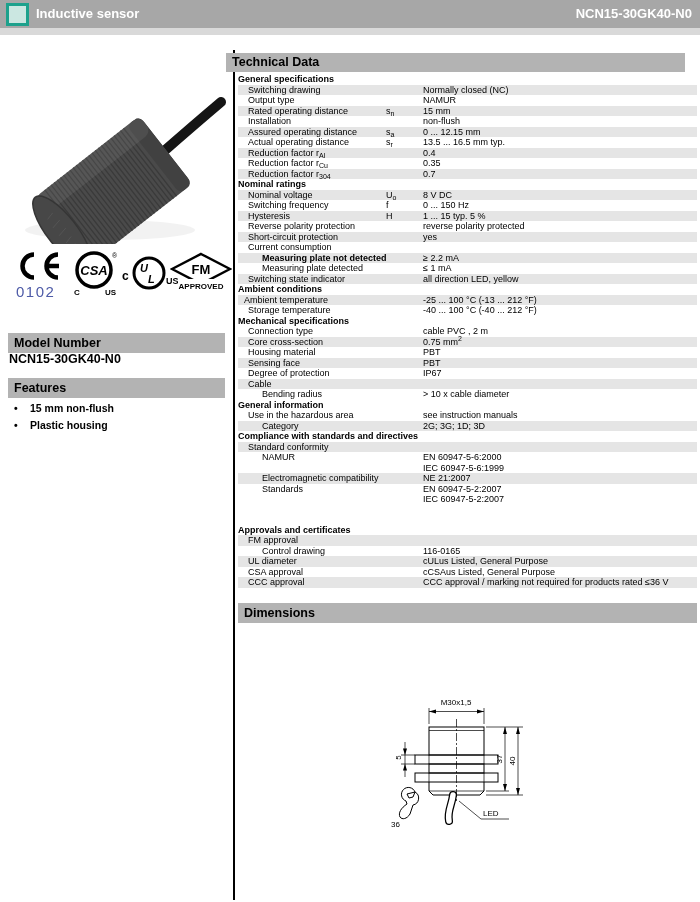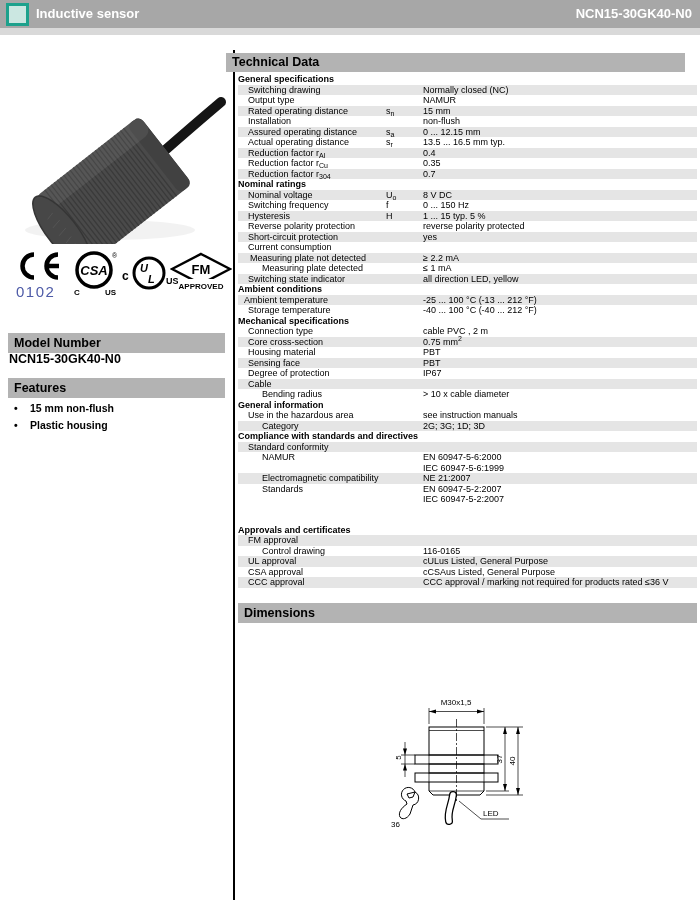--- a/index.html
+++ b/index.html
@@ -213,21 +213,21 @@
         <span class="va">reverse polarity protected</span>
       </div>
       <div class="tr shaded">
         <span class="lb" style="left: 10px;">Short-circuit protection</span>
         <span class="va">yes</span>
       </div>
       <div class="tr">
         <span class="lb" style="left: 10px;">Current consumption</span>
       </div>
       <div class="tr shaded">
-        <span class="lb" style="left: 12px;">Measuring plate not detected</span>
+        <span class="lb" style="left: 24px; font-weight: bold;">Measuring plate not detected</span>
         <span class="va">≥ 2.2 mA</span>
       </div>
       <div class="tr">
         <span class="lb" style="left: 24px;">Measuring plate detected</span>
         <span class="va">≤ 1 mA</span>
       </div>
       <div class="tr shaded">
         <span class="lb" style="left: 10px;">Switching state indicator</span>
         <span class="va">all direction LED, yellow</span>
       </div>
@@ -308,21 +308,21 @@
         <span class="lb" style="left: 0px;">Approvals and certificates</span>
       </div>
       <div class="tr shaded">
         <span class="lb" style="left: 10px;">FM  approval</span>
       </div>
       <div class="tr">
         <span class="lb" style="left: 24px;">Control drawing</span>
         <span class="va">116-0165</span>
       </div>
       <div class="tr shaded">
-        <span class="lb" style="left: 10px;">UL approval</span>
+        <span class="lb" style="left: 10px;">UL diameter</span>
         <span class="va">cULus Listed, General Purpose</span>
       </div>
       <div class="tr">
         <span class="lb" style="left: 10px;">CSA approval</span>
         <span class="va">cCSAus Listed, General Purpose</span>
       </div>
       <div class="tr shaded">
         <span class="lb" style="left: 10px;">CCC approval</span>
         <span class="va">CCC approval / marking not required for products rated ≤36 V</span>
       </div>

